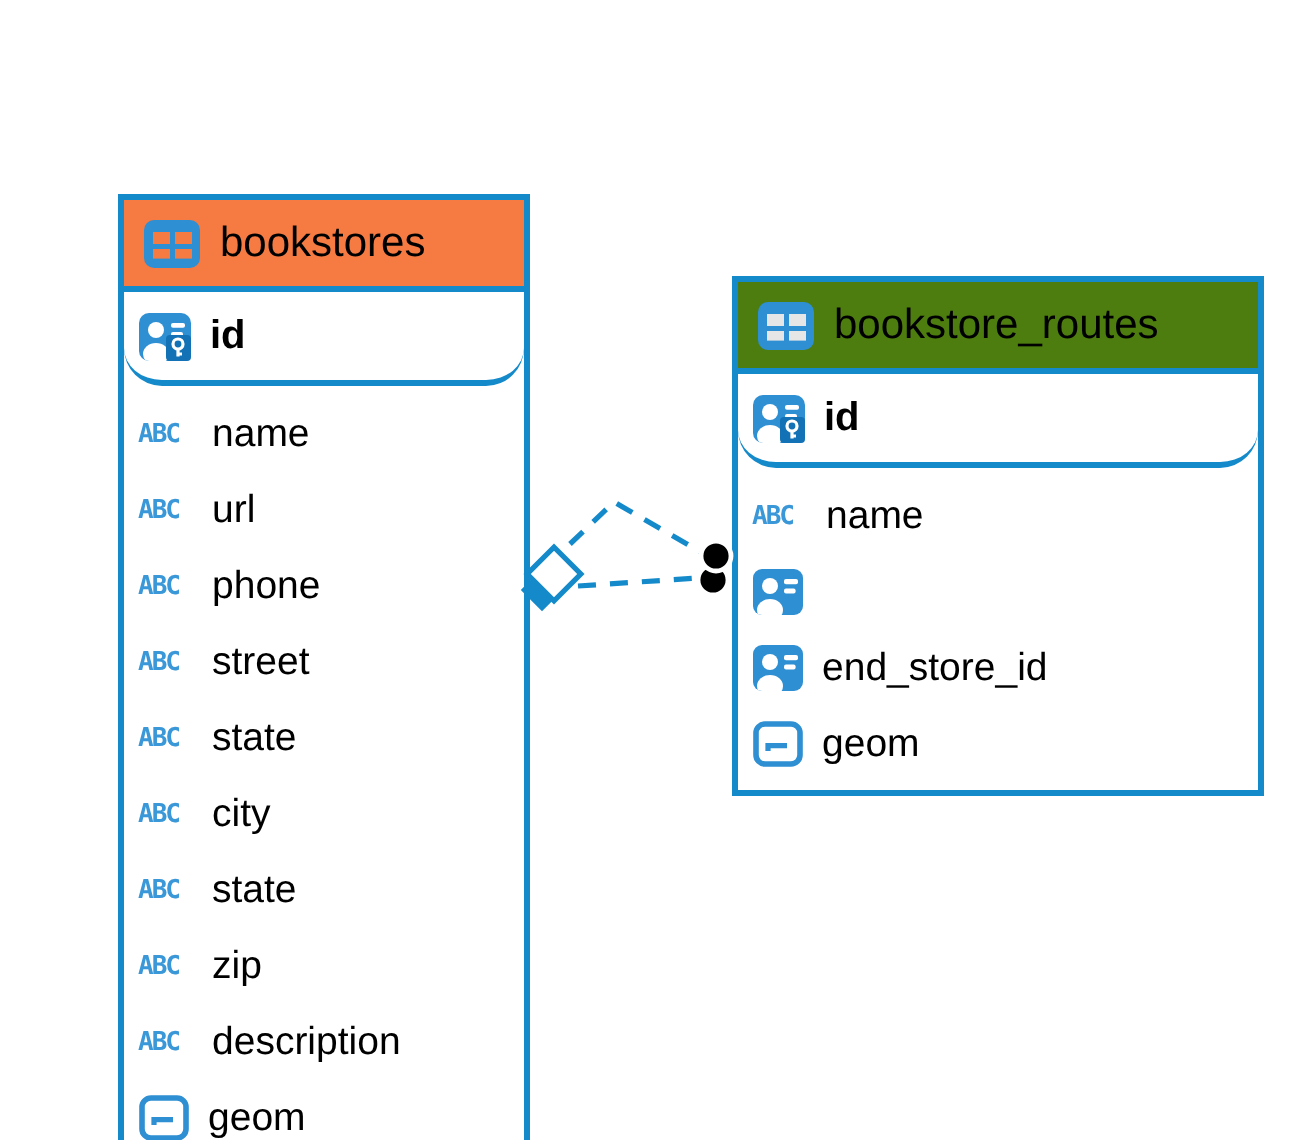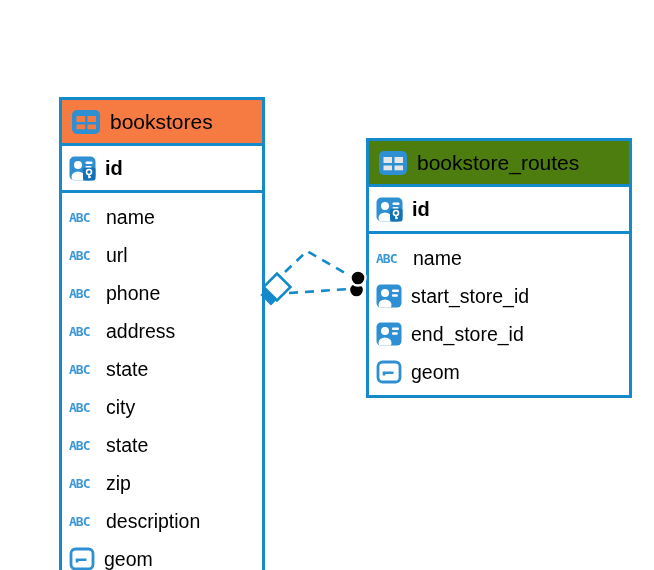--- a/index.html
+++ b/index.html
@@ -19,21 +19,21 @@
     display:flex;align-items:center;gap:9px;padding:0 9px;height:43px;
     border-bottom:3px solid #148aca;font-size:21px;white-space:nowrap;
   }
   #table-bookstores .hdr{background:#f57b43;}
   #table-bookstore-routes .hdr{background:#4d7c0f;}
   #table-bookstores .tblcell{fill:#f57b43;}
   #table-bookstore-routes .tblcell{fill:#e6e6e6;}
 
   .pk-row{
     display:flex;align-items:center;gap:9px;padding:0 7px;height:44px;
-    border-bottom:3px solid #148aca;font-weight:700;font-size:20px;
+    border-bottom:3px solid #148aca;font-weight:700;font-size:20px;border-radius:19px;
   }
   .cols{padding:5px 7px 0;}
   .row{display:flex;align-items:center;gap:9px;height:38px;font-size:19.5px;white-space:nowrap;}
 
   .abc{
     flex:0 0 28px;width:28px;color:#3a97d8;
     font-family:"DejaVu Sans Mono",monospace;font-weight:bold;
     font-size:13px;letter-spacing:-1px;
   }
   .icn{flex:none;display:block;}
@@ -87,21 +87,21 @@
     <div class="row">
       <span class="abc">ABC</span>
       <span>url</span>
     </div>
     <div class="row">
       <span class="abc">ABC</span>
       <span>phone</span>
     </div>
     <div class="row">
       <span class="abc">ABC</span>
-      <span>address</span>
+      <span>street</span>
     </div>
     <div class="row">
       <span class="abc">ABC</span>
       <span>state</span>
     </div>
     <div class="row">
       <span class="abc">ABC</span>
       <span>city</span>
     </div>
     <div class="row">
@@ -172,21 +172,20 @@
             </clipPath>
           </defs>
         <rect x="0.5" y="0.5" width="25" height="23" rx="4.5" fill="#2e8fd2"></rect>
         <g clip-path="url(#fk0)">
           <circle cx="9" cy="9" r="4" fill="#fff"></circle>
           <ellipse cx="9" cy="21" rx="6.5" ry="5.5" fill="#fff"></ellipse>
         </g>
         <rect x="16" y="5.5" width="7" height="2.6" rx="1" fill="#fff"></rect>
         <rect x="16" y="10.2" width="5.8" height="2.6" rx="1" fill="#fff"></rect>
       </svg>
-      <span>start_store_id</span>
     </div>
     <div class="row">
       <svg class="icn" width="26" height="24" viewBox="0 0 26 24">
         <defs>
             <clipPath id="fk1">
               <rect x="0.5" y="0.5" width="25" height="23" rx="4.5"></rect>
             </clipPath>
           </defs>
         <rect x="0.5" y="0.5" width="25" height="23" rx="4.5" fill="#2e8fd2"></rect>
         <g clip-path="url(#fk1)">

